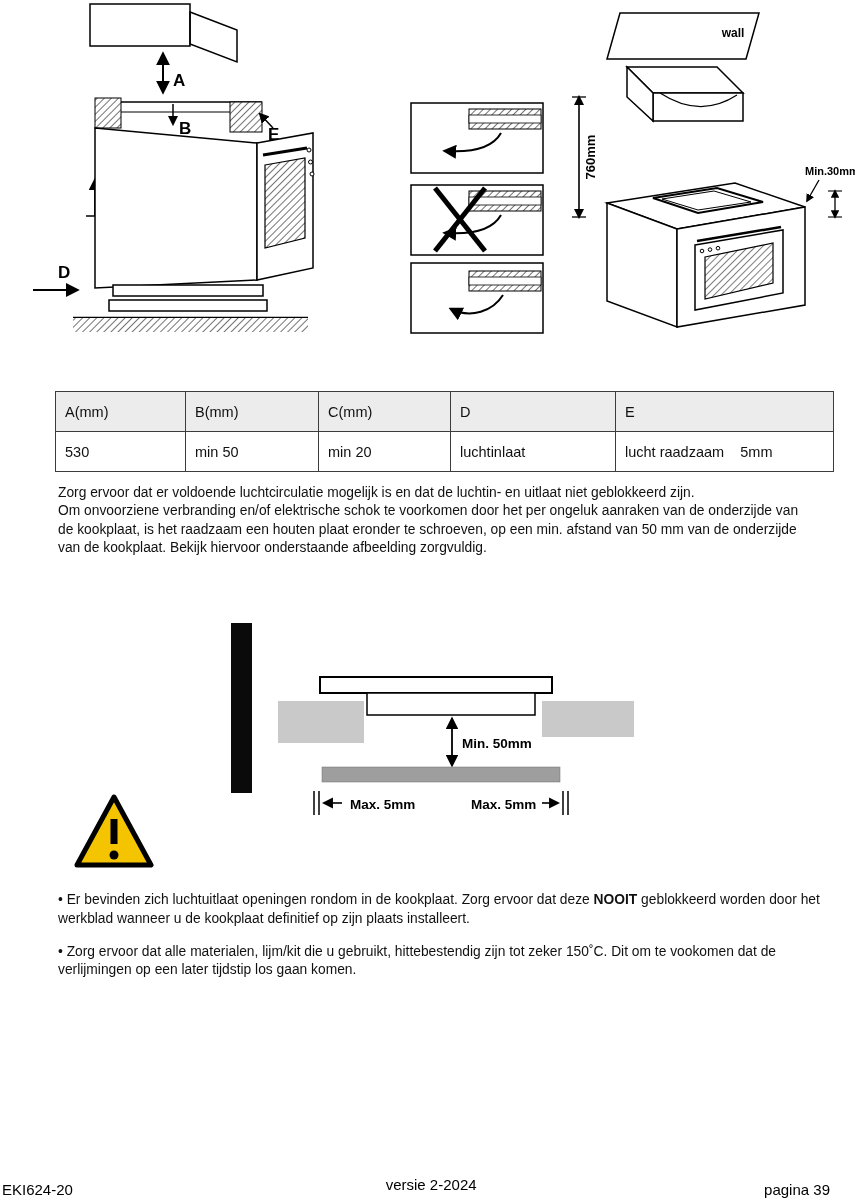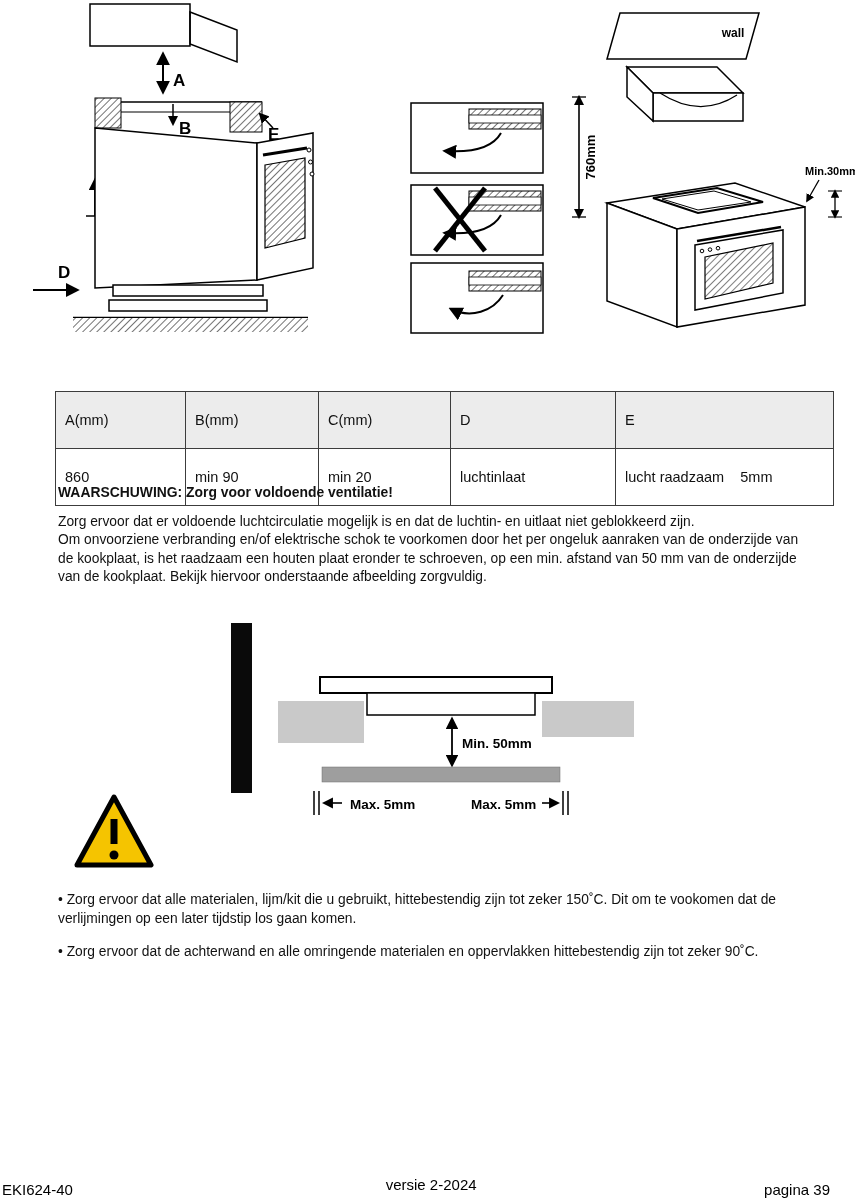--- a/index.html
+++ b/index.html
@@ -12,22 +12,22 @@
   svg { display:block; }
   svg text { font-family:"Liberation Sans", sans-serif; fill:#000; }
   .dlab   { font-weight:bold; font-size:17px; }
   .dim    { font-weight:bold; font-size:13px; }
   .dim-sm { font-weight:bold; font-size:11px; }
   .dim-md { font-weight:bold; font-size:13.5px; }
   .wall-t { font-weight:bold; font-size:12px; }
 
   table.spec { border-collapse:collapse; table-layout:fixed; }
   table.spec td {
-    border:1px solid #3c3c3c; font-size:14.5px; padding:20px 9px;
-    height:22px; white-space:pre-wrap; color:#111; vertical-align:middle;
+    border:1px solid #3c3c3c; font-size:14.5px; padding:2px 9px;
+    height:40px; white-space:pre-wrap; color:#111; vertical-align:middle;
   }
   tr.head td { background:#ececec; }
 
   .warn-title { font-weight:bold; font-size:13.9px; margin-bottom:13px; }
   .body-text p { font-size:13.8px; line-height:1.33; }
   .bullet { font-size:13.8px; line-height:1.36; margin-bottom:14px; }
   .footer-text { font-size:15px; color:#000; }
 </style>
 </head>
 <body>
@@ -212,31 +212,30 @@
     </colgroup>
     <tbody>
         <tr class="head">
       <td>A(mm)</td>
       <td>B(mm)</td>
       <td>C(mm)</td>
       <td>D</td>
       <td>E</td>
     </tr>
     <tr>
-      <td>860</td>
-      <td>min 90</td>
+      <td>530</td>
+      <td>min 50</td>
       <td>min 20</td>
       <td>luchtinlaat</td>
       <td>lucht raadzaam    5mm</td>
     </tr>
   </tbody>
     </table>
 
   <div class="abs body-text" style="left:58px; top:484px; width:748px;">
-    <div class="warn-title">WAARSCHUWING: Zorg voor voldoende ventilatie!</div>
     <p>Zorg ervoor dat er voldoende luchtcirculatie mogelijk is en dat de luchtin- en uitlaat niet geblokkeerd zijn.</p>
     <p>Om onvoorziene verbranding en/of elektrische schok te voorkomen door het per ongeluk aanraken van de onderzijde van de kookplaat, is het raadzaam een houten plaat eronder te schroeven, op een min. afstand van 50 mm van de onderzijde van de kookplaat. Bekijk hiervoor onderstaande afbeelding zorgvuldig.</p>
   </div>
 
   <div class="abs" style="left:66px; top:615px;">
     <svg width="620" height="270" viewBox="0 0 620 270">
       <defs>
         <marker id="arrC" viewBox="0 0 10 10" refX="8" refY="5" markerWidth="7" markerHeight="7" orient="auto-start-reverse">
           <path d="M0,0 L10,5 L0,10 z" fill="#000"></path>
         </marker>
@@ -274,21 +273,21 @@
 
       <g>
         <polygon points="48,182 85,250 11,250" stroke="#000" stroke-width="5" stroke-linejoin="round" fill="#F5C400"></polygon>
         <line x1="48" y1="204" x2="48" y2="229" stroke="#000" stroke-width="7"></line>
         <circle cx="48" cy="240" r="4.5" fill="#000"></circle>
       </g>
     </svg>
   </div>
 
   <div class="abs" style="left:58px; top:891px; width:764px;">
+    <p class="bullet"><span>• Er bevinden zich luchtuitlaat openingen rondom in de kookplaat. Zorg ervoor dat deze </span><b>NOOIT</b><span> geblokkeerd worden door het werkblad wanneer u de kookplaat definitief op zijn plaats installeert.</span></p>
     <p class="bullet">• Zorg ervoor dat alle materialen, lijm/kit die u gebruikt, hittebestendig zijn tot zeker 150˚C. Dit om te vookomen dat de verlijmingen op een later tijdstip los gaan komen.</p>
-    <p class="bullet">• Zorg ervoor dat de achterwand en alle omringende materialen en oppervlakken hittebestendig zijn tot zeker 90˚C.</p>
-  </div>
-
-  <div class="abs footer-text" style="left:2px; top:1181px;">EKI624-40</div>
+  </div>
+
+  <div class="abs footer-text" style="left:2px; top:1181px;">EKI624-20</div>
   <div class="abs footer-text" style="left:50%; top:1176px; transform:translateX(-46%);text-align:right;">versie 2-2024</div>
   <div class="abs footer-text" style="right:25px; top:1181px;">pagina 39</div>
 
 </div>
 
 </body></html>

